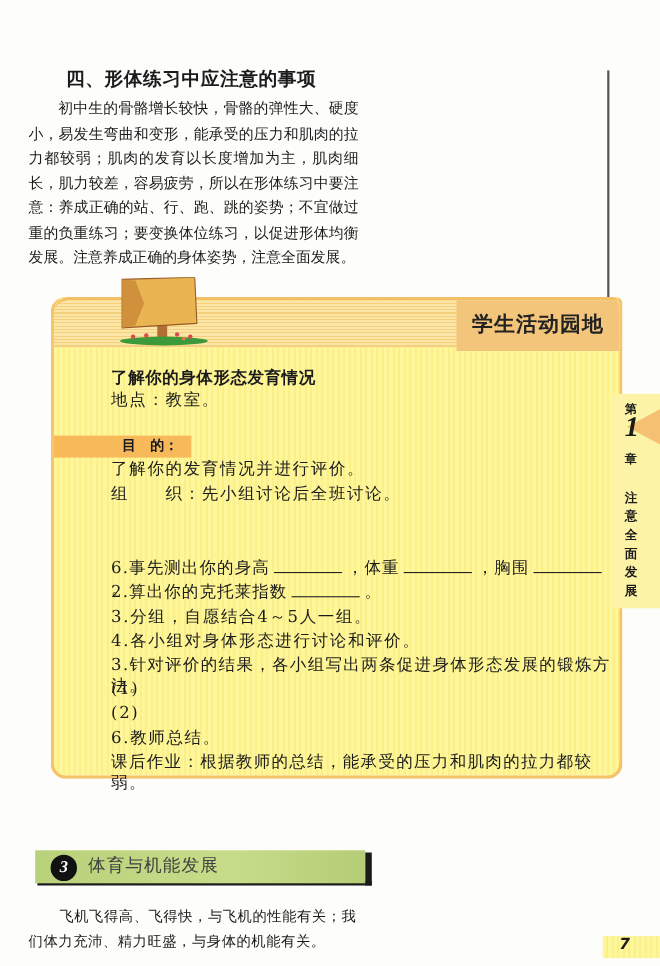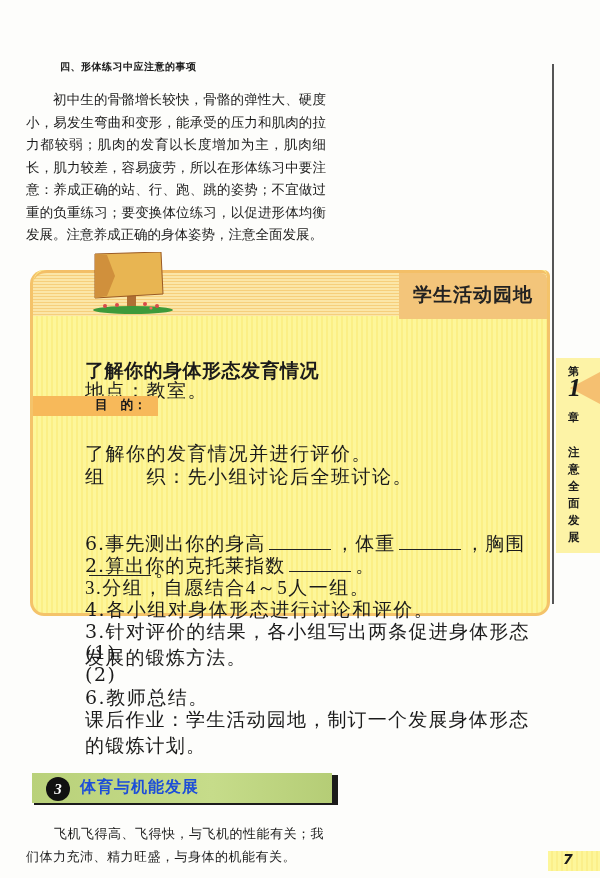--- a/index.html
+++ b/index.html
@@ -2,36 +2,36 @@
 <html><head>
 <meta charset="utf-8">
 <style>
   * { box-sizing: border-box; margin: 0; padding: 0; }
   html, body { width: 600px; height: 878px; background: #fdfdfb; overflow: hidden; }
   body { position: relative; font-family: "DejaVu Serif", "Liberation Serif", serif; color: #1b1b1b; }
 
   .section-heading {
     position: absolute; left: 60px; top: 60px;
     font-family: "DejaVu Sans", "Liberation Sans", sans-serif;
-    font-weight: bold; font-size: 10px; letter-spacing: 0.5px;
+    font-weight: bold; font-size: 17px; letter-spacing: 0.5px;
   }
   .body-para {
     position: absolute; left: 26px; top: 88px; width: 300px;
     font-size: 13.5px; line-height: 22.5px; text-indent: 27px;
     text-align: justify;
   }
 
   .margin-rule {
     position: absolute; left: 552px; top: 64px; width: 1.5px; height: 540px;
     background: #555;
   }
 
   
   .activity-box {
-    position: absolute; left: 30px; top: 270px; width: 520px; height: 346px;
+    position: absolute; left: 46px; top: 270px; width: 520px; height: 438px;
     background: repeating-linear-gradient(90deg, #fdf69a 0px, #fdf69a 3px, #fbef86 3px, #fbef86 5px);
     border: 3px solid #f4c36a; border-top: none;
     border-radius: 14px 6px 14px 14px;
   }
   .activity-header {
     position: absolute; left: 0; top: 0; width: 100%; height: 46px;
     background: repeating-linear-gradient(180deg, #fbe6a8 0px, #fbe6a8 2px, #f6cf7c 2px, #f6cf7c 3px);
     border-radius: 14px 6px 0 0;
     border-top: 3px solid #f3bf67;
   }
@@ -43,21 +43,21 @@
   .activity-title {
     position: absolute; right: 14px; top: 9px;
     font-family: "DejaVu Sans", "Liberation Sans", sans-serif;
     font-size: 19px; font-weight: bold; color: #222; letter-spacing: 1px;
   }
   .signpost { position: absolute; left: 54px; top: -18px; width: 92px; height: 64px; }
 
   .act-text {
     position: absolute; left: 52px;
     font-family: "DejaVu Serif", "Liberation Serif", serif;
-    font-size: 19px; color: #1b1b1b; letter-spacing: 1.5px; margin-top: 24px;
+    font-size: 15px; color: #1b1b1b; letter-spacing: 1.5px;
   }
   .act-title { font-weight: bold; letter-spacing: 0.5px; }
   .label-band {
     position: absolute; left: 0; width: 125px; height: 20px;
     background: #f7b95a;
   }
   .label-band span { position: absolute; left: 62px; top: 1px; font-weight: bold; font-size: 12.8px; }
   .blank { display: inline-block; border-bottom: 1.5px solid #222; width: 62px; height: 13px; margin: 0 4px; vertical-align: baseline; }
 
   
@@ -86,21 +86,21 @@
     position: absolute; left: 332px; top: 775px; width: 6px; height: 30px; background: #1b1b1b;
   }
   .section-num {
     position: absolute; left: 46px; top: 777px; width: 24px; height: 24px; border-radius: 50%;
     background: #111; color: #fff; text-align: center; line-height: 24px;
     font-family: "Liberation Serif", serif; font-style: italic; font-weight: bold; font-size: 15px;
   }
   .section-title {
     position: absolute; left: 80px; top: 777px;
     font-family: "DejaVu Sans", "Liberation Sans", sans-serif;
-    font-size: 16px; font-weight: bold; color: #1d4ed8; letter-spacing: 1px;
+    font-size: 16px; font-weight: normal; color: #404040; letter-spacing: 1px;
   }
   .section-para {
     position: absolute; left: 26px; top: 822px; width: 300px;
     font-family: "DejaVu Sans", "Liberation Sans", sans-serif;
     font-size: 13px; line-height: 23px; text-indent: 28px; letter-spacing: 0.5px;
   }
   .page-number-bg {
     position: absolute; left: 548px; top: 851px; width: 52px; height: 20px;
     background: repeating-linear-gradient(90deg, #fdf69a 0px, #fdf69a 3px, #fbef8a 3px, #fbef8a 5px);
   }
@@ -144,27 +144,27 @@
   <div class="act-text" style="top:170px;">组　　织：先小组讨论后全班讨论。</div>
   <div class="act-text" style="top:147px;">了解你的发育情况并进行评价。</div>
 
 
   <div class="act-text" style="top:237px; letter-spacing:1px;">
     <span>6.事先测出你的身高</span><span class="blank"></span><span>，体重</span><span class="blank"></span><span>，胸围</span><span class="blank"></span><span>。</span>
   </div>
   <div class="act-text" style="top:259px; letter-spacing:1px;">
     <span>2.算出你的克托莱指数</span><span class="blank"></span><span>。</span>
   </div>
-  <div class="act-text" style="top:281px;font-family:Liberation Serif, serif;">3.分组，自愿结合4～5人一组。</div>
+  <div class="act-text" style="top:281px;">3.分组，自愿结合4～5人一组。</div>
   <div class="act-text" style="top:303px;">4.各小组对身体形态进行讨论和评价。</div>
   <div class="act-text" style="top:325px; letter-spacing:1.2px;">3.针对评价的结果，各小组写出两条促进身体形态发展的锻炼方法。</div>
   <div class="act-text" style="top:347px;">(1)</div>
   <div class="act-text" style="top:369px;">(2)</div>
   <div class="act-text" style="top:391px;">6.教师总结。</div>
-  <div class="act-text" style="top:413px; letter-spacing:1.2px;">课后作业：学生活动园地，制订一个发展身体形态的锻炼计划。</div>
+  <div class="act-text" style="top:413px; letter-spacing:1.2px;">课后作业：根据教师的总结，能承受的压力和肌肉的拉力都较弱。</div>
 </div>
 
 <div class="chapter-tab">
   <div class="arrow"></div>
   <div class="ch-di">第</div>
   <div class="ch-num">1</div>
   <div class="ch-zhang">章</div>
   <div class="ch-name">注意全面发展</div>
 </div>
 

